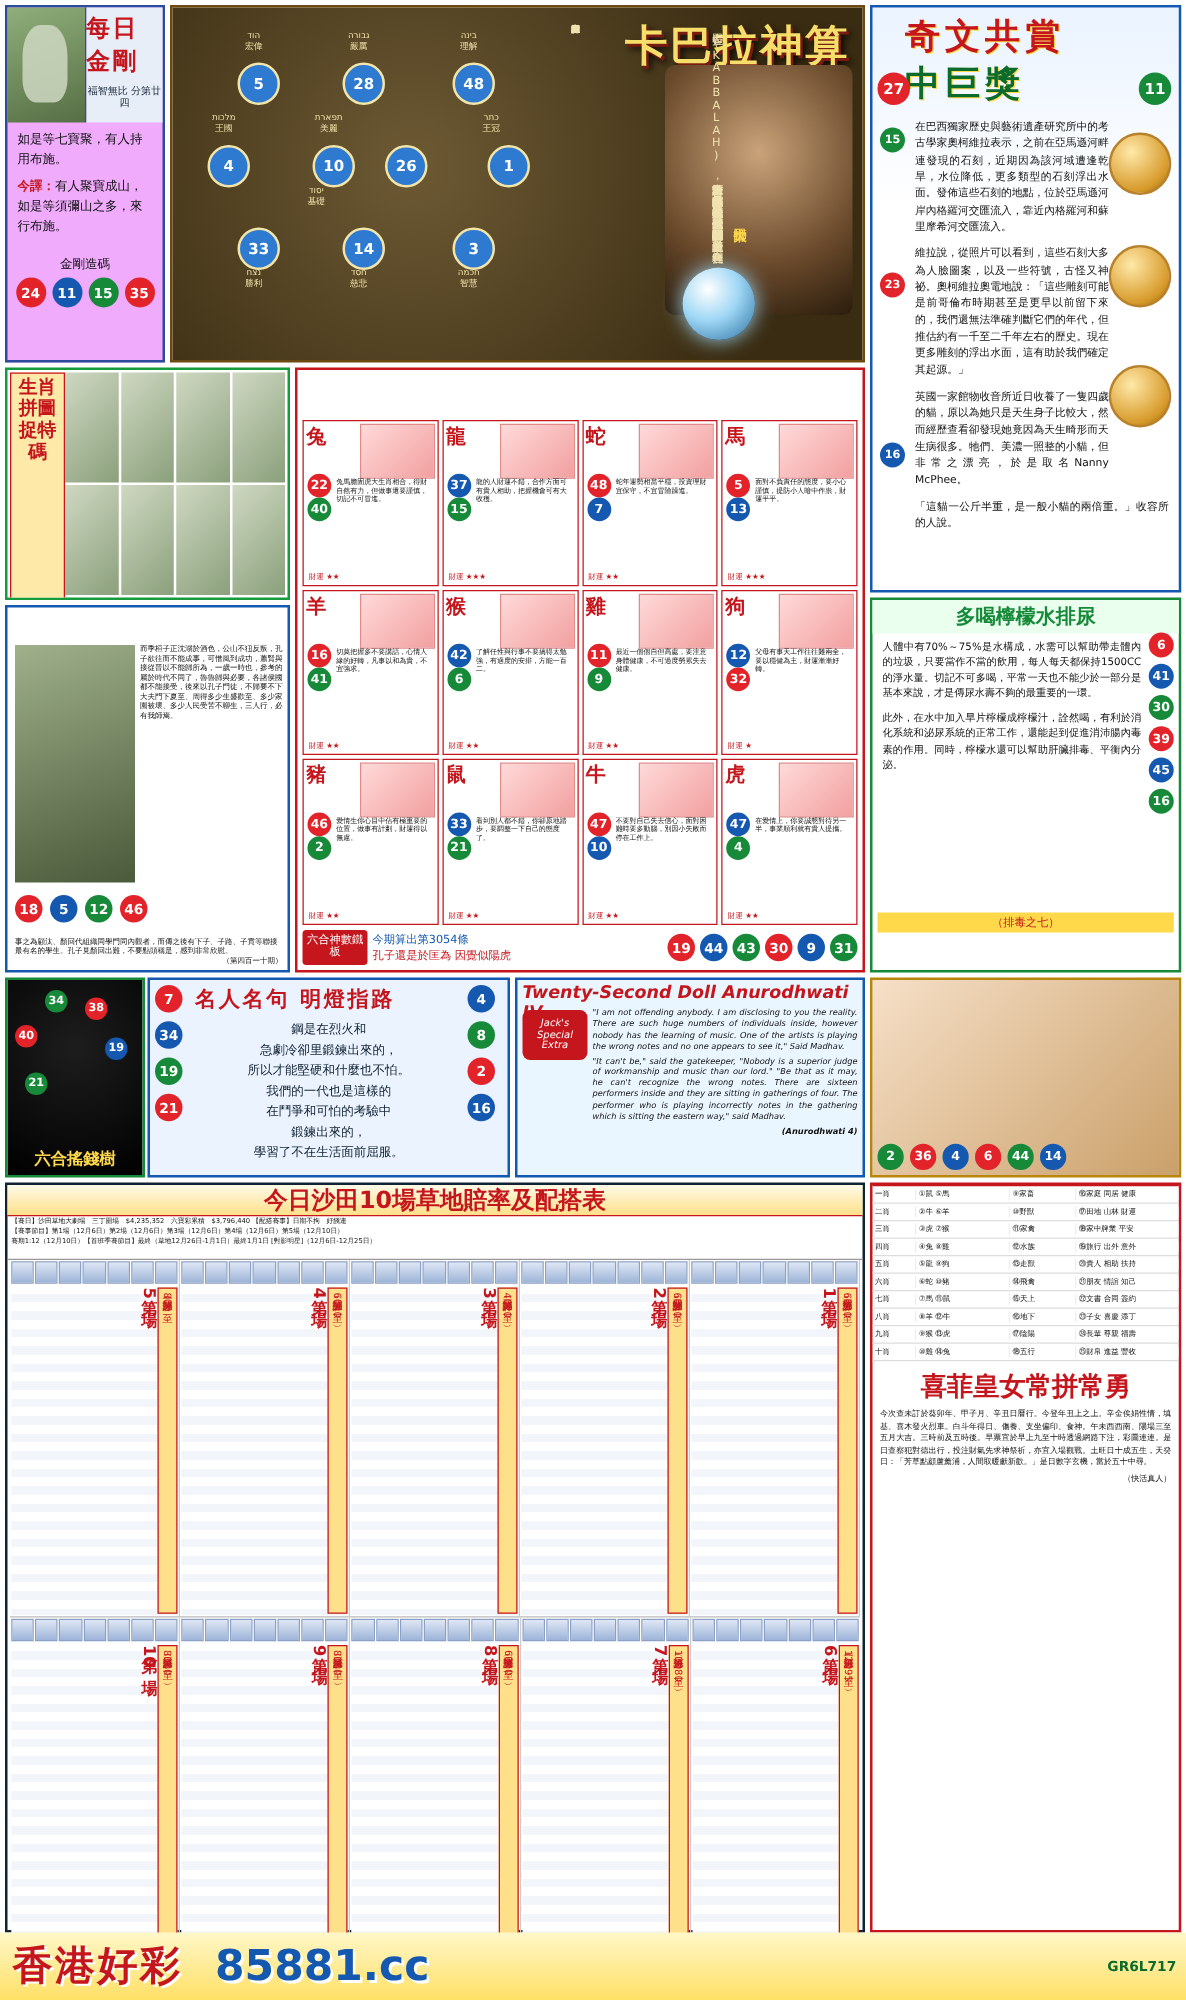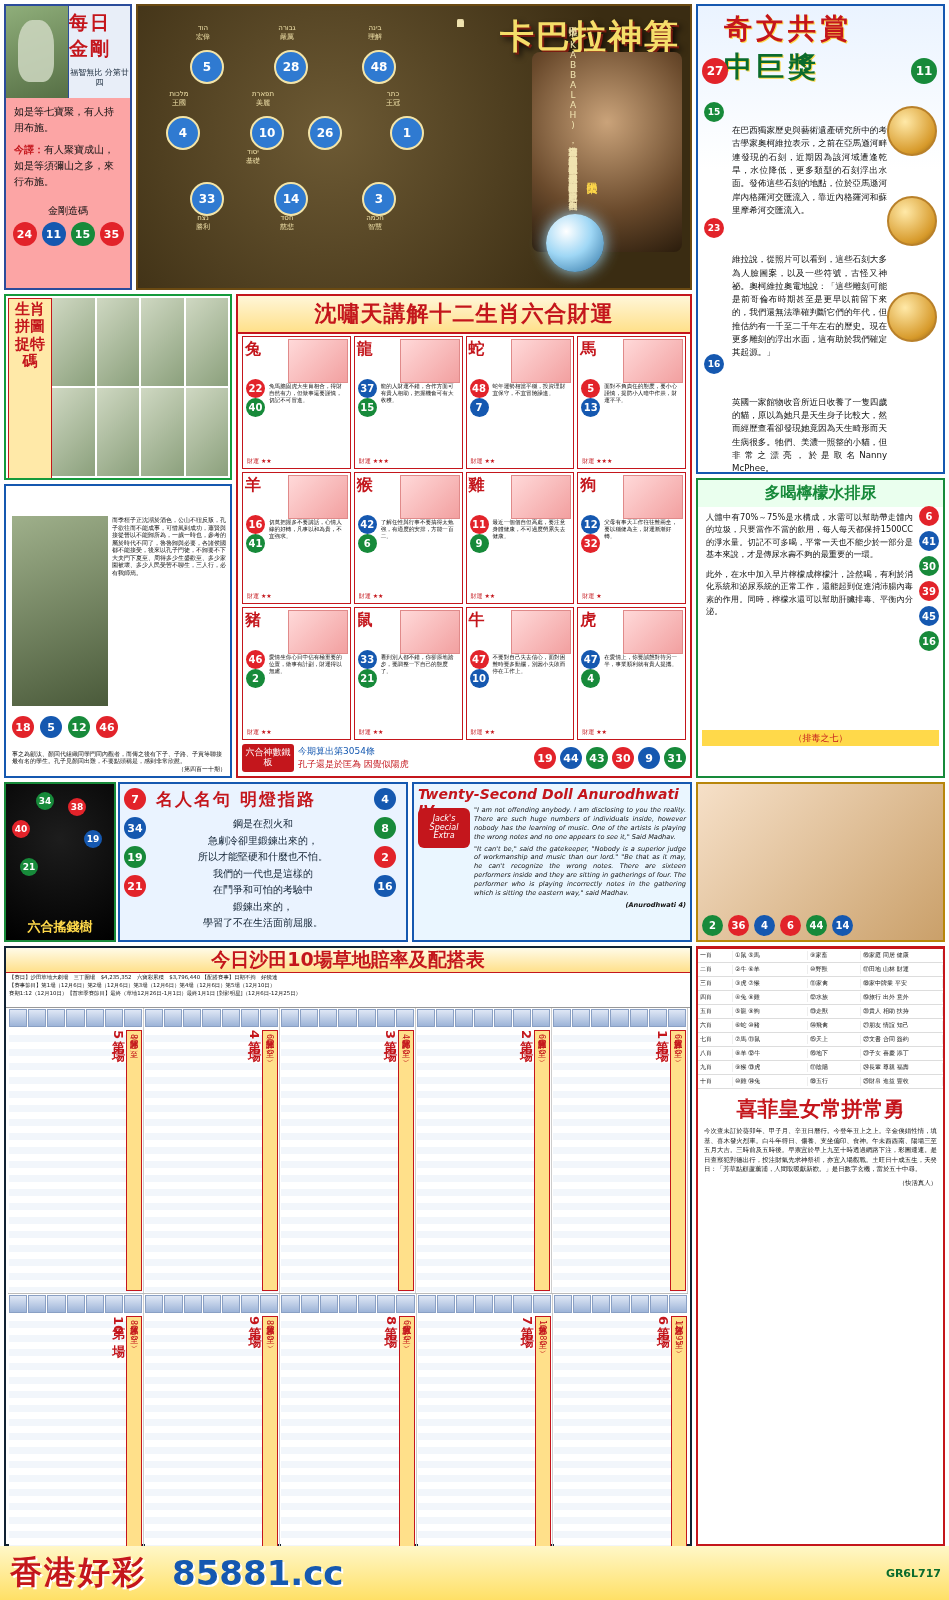--- a/index.html
+++ b/index.html
@@ -7,21 +7,21 @@
   .page{position:relative;width:949px;height:1600px;}
   .abs{position:absolute;box-sizing:border-box;}
   .vert{writing-mode:vertical-rl;text-orientation:upright;}
   .ball{border-radius:50%;display:flex;align-items:center;justify-content:center;color:#fff;font-weight:bold;}
   .redball{background:#e2232a;}
   .blueball{background:#1558b0;}
   .greenball{background:#178a3a;}
   .panel{border:2px solid #123; background:#fff;}
 
   
-  #jingang{left:4px;top:4px;width:128px;height:286px;border:2px solid #2b4c9b;background:#fca5a5;}
+  #jingang{left:4px;top:4px;width:128px;height:286px;border:2px solid #2b4c9b;background:#f0abfc;}
   #jingang .hdr{display:flex;height:92px;}
   #jingang .portrait{width:62px;height:92px;background:linear-gradient(160deg,#8fae7a,#566f45);border-right:1px solid #2b4c9b;position:relative;}
   #jingang .portrait:after{content:"";position:absolute;left:12px;top:14px;width:36px;height:62px;border-radius:40% 40% 30% 30%;background:#cfd8c2;opacity:.85;}
   #jingang .hdrR{flex:1;background:#e8eef8;display:flex;flex-direction:column;align-items:center;justify-content:flex-start;}
   #jingang .t1{font-size:19px;font-weight:bold;color:#c4161c;letter-spacing:2px;padding-top:4px;}
   #jingang .t2{font-size:8px;color:#123;margin-top:6px;text-align:center;line-height:1.3;}
   #jingang .body{padding:6px 8px;font-size:10px;line-height:1.6;color:#111;}
   #jingang .body b{color:#c4161c;}
   #jingang .codeTitle{text-align:center;font-size:10px;margin:8px 0 4px;}
   #jingang .codes{display:flex;justify-content:space-around;padding:0 4px 6px;}
@@ -38,21 +38,21 @@
   #kab .vtext{position:absolute;color:#f0e3b0;font-size:10px;line-height:1.25;}
 
   
   #qiwen{left:696px;top:4px;width:249px;height:470px;border:2px solid #1558b0;background:linear-gradient(#eaf3ff,#ffffff 35%);}
   #qiwen .hd{position:relative;height:86px;}
   #qiwen .hd .big{position:absolute;left:26px;top:4px;font-size:28px;font-weight:bold;color:#c4161c;letter-spacing:4px;text-shadow:1px 1px 0 #ffd94a;}
   #qiwen .hd .big2{position:absolute;left:26px;top:42px;font-size:28px;font-weight:bold;color:#0a6b2d;letter-spacing:4px;text-shadow:1px 1px 0 #ffd94a;}
   #qiwen .hd .ballL{position:absolute;left:4px;top:52px;}
   #qiwen .hd .ballR{position:absolute;right:6px;top:52px;}
   #qiwen .ball28{width:26px;height:26px;font-size:12px;}
-  #qiwen .txt{padding:4px 8px 4px 34px;font-size:8.6px;line-height:1.55;text-align:justify;margin-top:28px;}
+  #qiwen .txt{padding:4px 8px 4px 34px;font-size:8.6px;line-height:1.55;text-align:justify;}
   #qiwen .marker{position:absolute;left:6px;width:20px;height:20px;}
   #qiwen .coin{position:absolute;right:6px;width:46px;height:46px;border-radius:50%;background:radial-gradient(circle at 35% 30%,#ffe9a8,#d79a2b 70%,#8a5e10);border:2px solid #b9812a;}
 
   
   #sx{left:4px;top:294px;width:228px;height:186px;border:2px solid #159a3c;background:#fff;overflow:hidden;}
   #sx .lbl{position:absolute;left:2px;top:2px;width:42px;height:180px;background:#ffe9a8;border:1px solid #c4161c;font-family:Liberation Mono, monospace;}
   #sx .lbl span{display:block;text-align:center;font-size:15px;font-weight:bold;color:#c4161c;line-height:1.15;padding-top:3px;}
   #sx .imgs{position:absolute;left:46px;top:2px;right:2px;bottom:2px;display:grid;grid-template-columns:repeat(4,1fr);grid-template-rows:repeat(2,1fr);gap:2px;}
   #sx .imgs div{background:linear-gradient(135deg,#cfd8c2,#8ba07c);}
 
@@ -253,23 +253,20 @@
       <div class="ball greenball">12</div>
       <div class="ball redball">46</div>
     </div>
     <div class="foot">
       <span>事之為顧汰、顏回代組織同學門同內觀者，而傳之後有下子、子路、子貢等聯接最有名的學生。孔子見顏回出難，不要點頭稱是，感到非常欣慰。</span>
       <span style="float:right;">（第四百一十期）</span>
     </div>
   </div>
 
   <div class="abs" id="zodiac">
-    <div class="hd">
-        <span>沈嘯天講解十二生肖六合財運</span>
-      </div>
     <div class="grid">
 
       <div class="zcell">
         <div class="nm">兔</div>
         <div class="art"></div>
         <div class="nums">
             <div class="ball redball">22</div>
             <div class="ball greenball">40</div>
           </div>
         <div class="txt">兔馬膽固虎大生肖相合，得財自然有力，但做事還要謹慎，切記不可冒進。</div>

